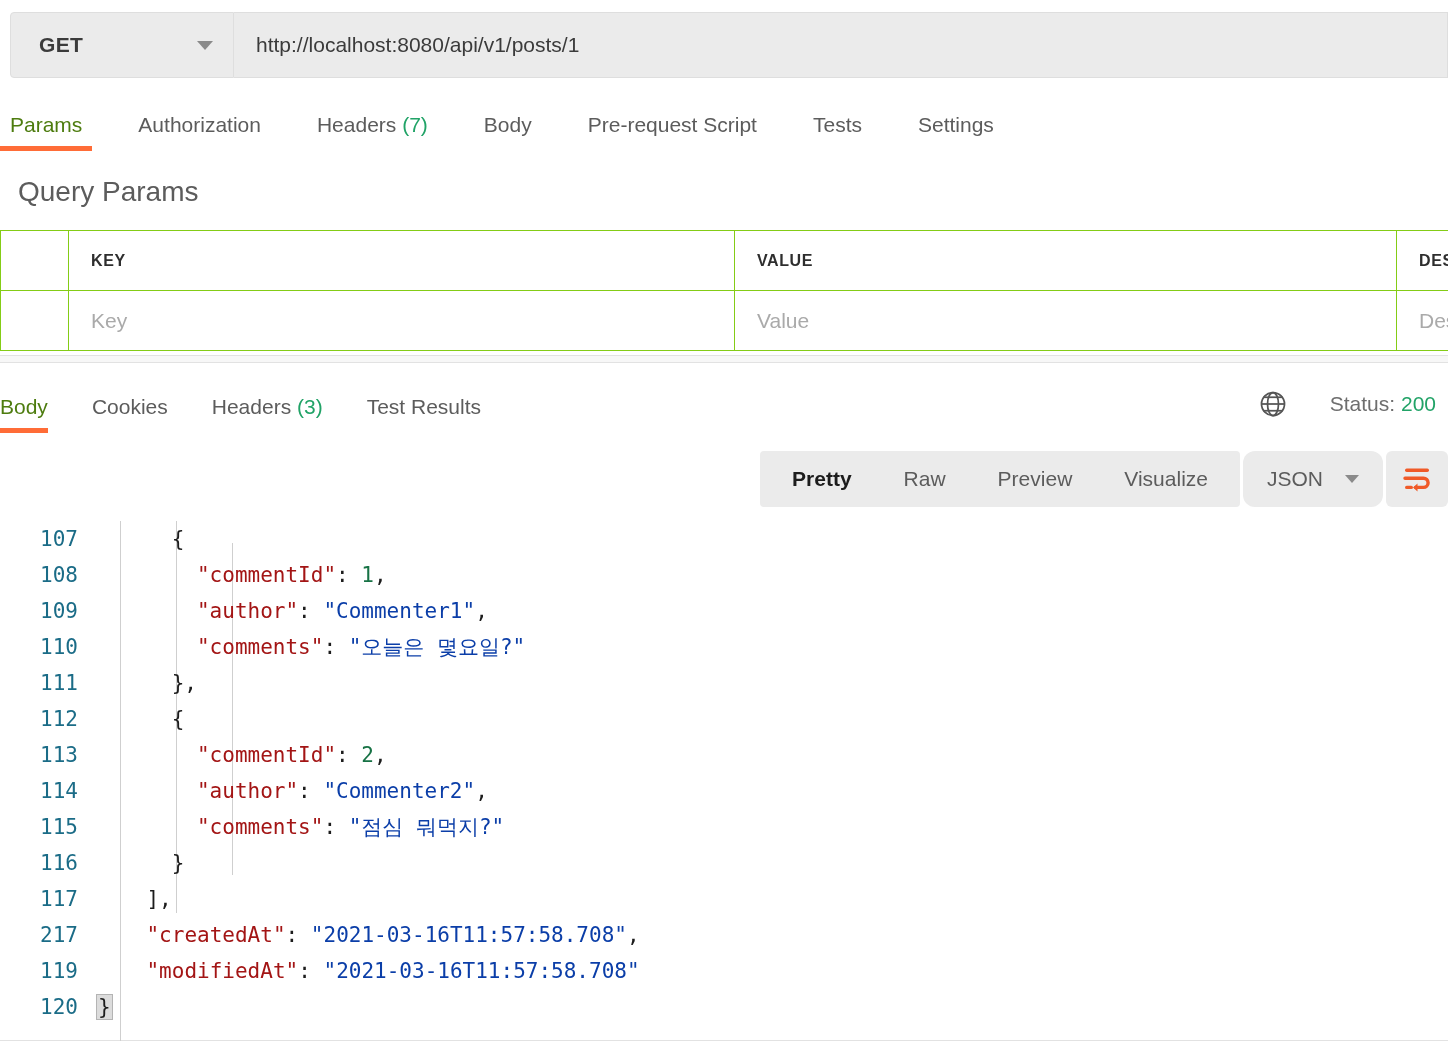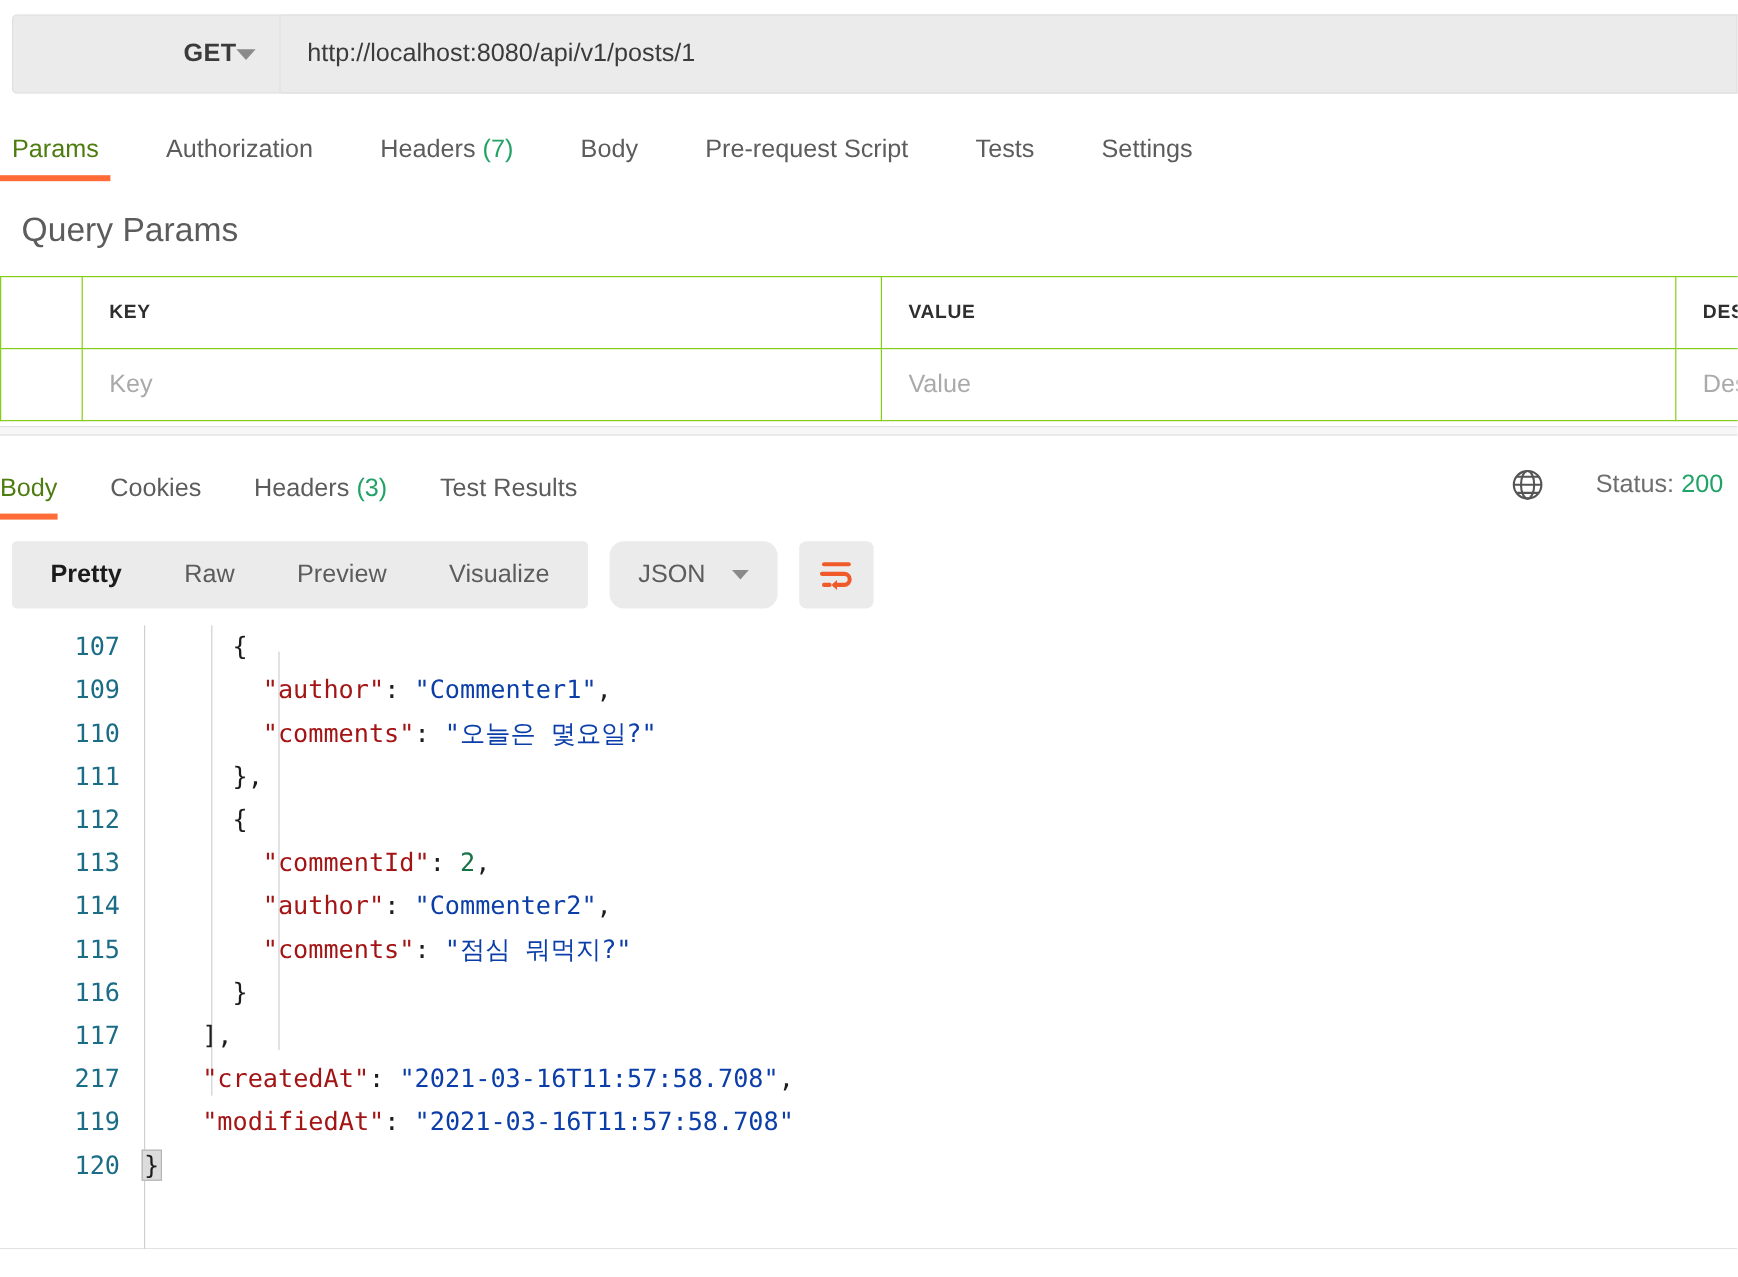--- a/index.html
+++ b/index.html
@@ -19,21 +19,21 @@
     height: 66px;
     margin: 12px 0 0 10px;
   }
   .method-select {
     width: 224px;
     background: #ebebeb;
     border: 1px solid #dedede;
     border-radius: 4px 0 0 4px;
     display: flex;
     align-items: center;
-    justify-content: flex-end;
+    justify-content: space-between;
     padding: 0 20px 0 28px;
   }
   .method-label {
     font-size: 21px;
     font-weight: bold;
     color: #3b3b3b;
     letter-spacing: 0.3px;
   }
   .caret {
     width: 0; height: 0;
@@ -144,22 +144,23 @@
     gap: 42px;
   }
   .globe-icon { width: 30px; height: 30px; display: block; }
   .status-text { font-size: 21px; color: #6e6e6e; white-space: nowrap; }
   .status-text .code { color: #21a367; }
 
   
   .fmt-bar {
     display: flex;
     align-items: center;
-    gap: 18px;
+    gap: 3px;
     padding: 18px 0 0 10px;
+    justify-content: flex-end;
   }
   .fmt-group {
     background: #ebebeb;
     border-radius: 4px;
     display: flex;
     align-items: center;
     height: 56px;
     padding: 0 6px;
   }
   .fmt-item {
@@ -211,21 +212,20 @@
     align-items: center;
     position: relative;
   }
   .lineno {
     width: 78px;
     text-align: right;
     color: #1b6c87;
     font-size: 21px;
     flex: none;
     font-family: "DejaVu Sans Mono", monospace;
-    margin-left: 22px;
   }
   .code-text {
     margin-left: 0;
     white-space: pre;
     color: #1c1c1c;
     position: relative;
     z-index: 2;
     padding-left: 18px;
   }
   .k   { color: #a31515; }
@@ -380,20 +380,24 @@
       <div class="guide" style="left: 176px; top: 0px; height: 392px;"></div>
       <div class="guide" style="left: 232px; top: 22px; height: 144px;"></div>
       <div class="guide" style="left: 232px; top: 166px; height: 188px;"></div>
     </div>
   <div id="code-lines">
       <div class="code-row">
         <span class="lineno">107</span>
         <span class="code-text" style="margin-left: 75.72px;"><span class="p">{</span></span>
       </div>
       <div class="code-row">
+        <span class="lineno">108</span>
+        <span class="code-text" style="margin-left: 100.96px;"><span class="k">"commentId"</span><span class="p">: </span><span class="n">1</span><span class="p">,</span></span>
+      </div>
+      <div class="code-row">
         <span class="lineno">109</span>
         <span class="code-text" style="margin-left: 100.96px;"><span class="k">"author"</span><span class="p">: </span><span class="s">"Commenter1"</span><span class="p">,</span></span>
       </div>
       <div class="code-row">
         <span class="lineno">110</span>
         <span class="code-text" style="margin-left: 100.96px;"><span class="k">"comments"</span><span class="p">: </span><span class="s">"오늘은 몇요일?"</span></span>
       </div>
       <div class="code-row">
         <span class="lineno">111</span>
         <span class="code-text" style="margin-left: 75.72px;"><span class="p">},</span></span>

